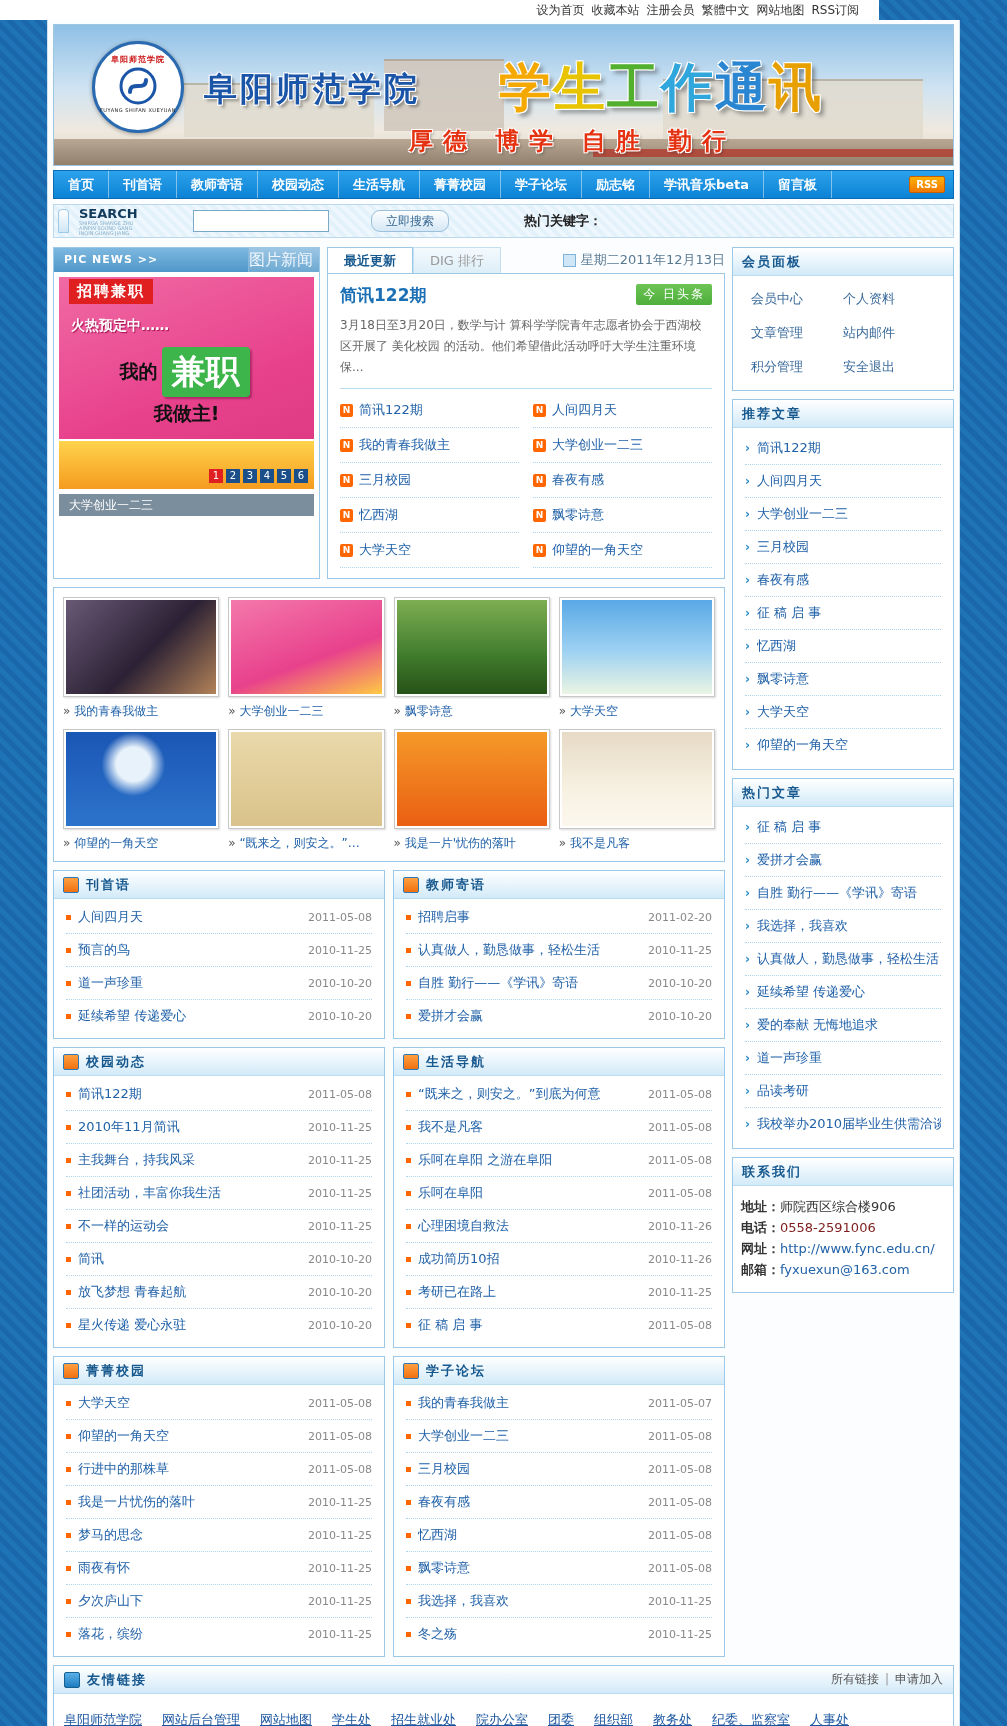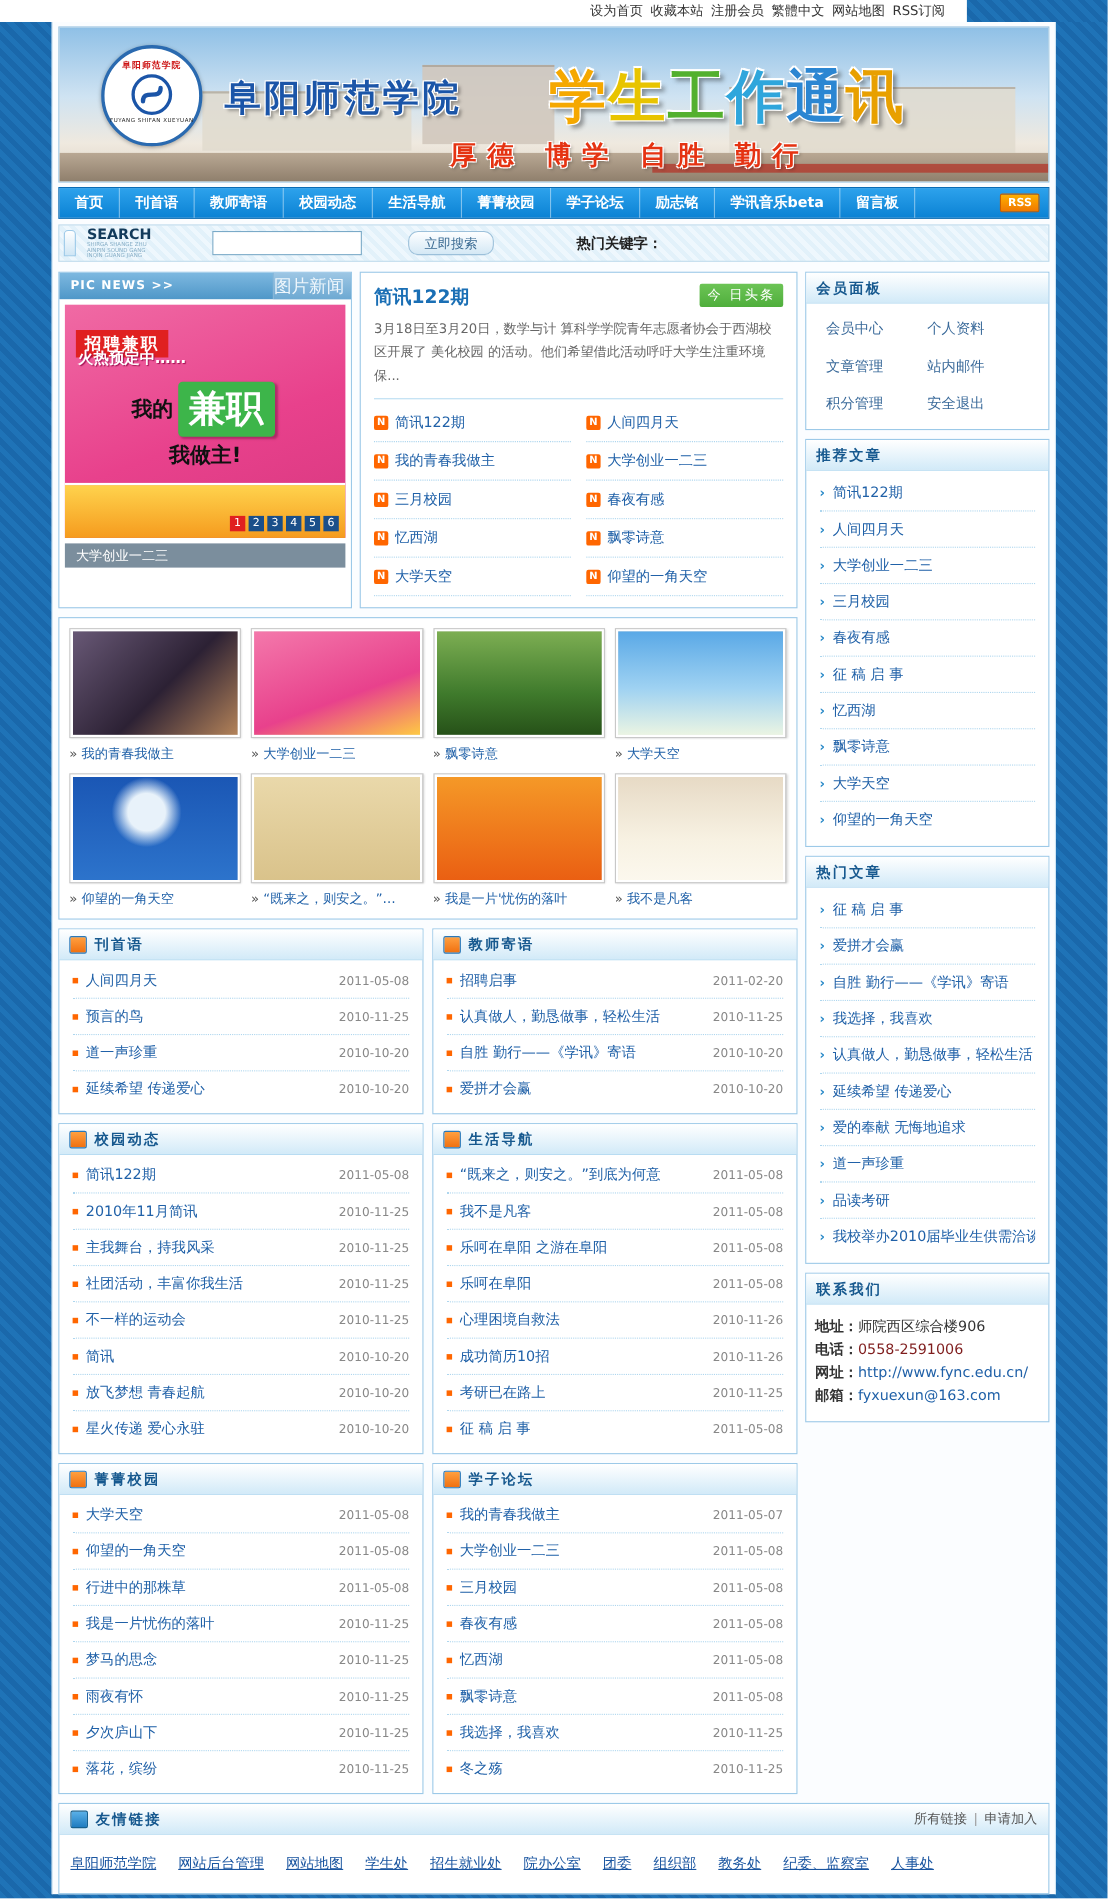--- a/index.html
+++ b/index.html
@@ -51,21 +51,21 @@
   .main{display:flex;gap:7px;margin-top:9px;}
   .left-center{width:674px;}
   .sidebar{width:222px;}
   .row1{display:flex;gap:7px;}
   
   .pic-news{width:267px;border:1px solid var(--panel-border,#9cc9e8);background:#fff;box-sizing:border-box;}
   .pn-header{display:flex;height:24px;line-height:24px;background:linear-gradient(180deg,#7db8e0,#4f97c8);}
   .pn-title{flex:1;color:#fff;font-weight:bold;font-size:11px;padding-left:10px;letter-spacing:1px;}
   .pn-badge{width:70px;text-align:left;color:#eef6fc;font-size:16px;background:linear-gradient(180deg,#9dc6e4,#6da9d2);border-left:1px solid #8ab8da;}
   .promo{position:relative;height:212px;margin:5px;background:linear-gradient(160deg,#f06aa4 0%,#e8418c 55%,#d83880 100%);overflow:hidden;}
-  .promo-tag{position:absolute;left:10px;top:23px;background:#e02020;color:#fff;font-weight:bold;font-size:15px;padding:3px 8px;letter-spacing:2px;}
+  .promo-tag{position:absolute;left:10px;top:2px;background:#e02020;color:#fff;font-weight:bold;font-size:15px;padding:3px 8px;letter-spacing:2px;}
   .promo-sub{position:absolute;left:12px;top:40px;color:#fff;font-weight:bold;font-size:14px;text-shadow:1px 1px 1px #a01050;}
   .promo-mid{position:absolute;left:0;top:70px;width:100%;text-align:center;}
   .pm1,.pm3{color:#111;font-weight:bold;font-size:19px;vertical-align:middle;}
   .pm2{display:inline-block;background:#3db54a;color:#fff;font-weight:bold;font-size:34px;padding:2px 10px;margin:0 4px;border-radius:4px;vertical-align:middle;box-shadow:2px 2px 2px rgba(90,10,50,.4);}
   .pm3{display:block;margin-top:4px;}
   .promo-people{position:absolute;left:0;bottom:0;width:100%;height:48px;background:linear-gradient(180deg,#ffd34d,#f59b1e);border-top:2px solid #fff;}
   .pager{position:absolute;right:6px;bottom:6px;display:flex;gap:3px;}
   .pg{width:14px;height:14px;line-height:14px;text-align:center;color:#fff;font-size:10px;background:#1a4f8a;cursor:pointer;}
   .pg:first-child{background:#e02020;}
   .pn-caption{height:22px;line-height:22px;background:#7b8e9d;color:#fff;padding-left:10px;margin:0 5px 5px 5px;font-size:12px;}
@@ -229,20 +229,28 @@
                   <span class="pg">3</span>
                   <span class="pg">4</span>
                   <span class="pg">5</span>
                   <span class="pg">6</span>
                 </div>
             </div>
             <div class="pn-caption">大学创业一二三</div>
           </div>
 
           <div class="center-col">
+            <div class="tabs">
+              <div class="tab active">最近更新</div>
+              <div class="tab">DIG 排行</div>
+              <div class="date-wrap">
+                <span class="cal-icon"></span>
+                <span class="date-text">星期二2011年12月13日</span>
+              </div>
+            </div>
             <div class="article-box">
               <div class="featured">
                 <span class="headline-badge">今 日头条</span>
                 <a class="featured-title">简讯122期</a>
                 <p class="excerpt">3月18日至3月20日，数学与计 算科学学院青年志愿者协会于西湖校区开展了 美化校园 的活动。他们希望借此活动呼吁大学生注重环境保...</p>
               </div>
               <div class="latest-grid">
 
               <div class="latest-item">
                   <span class="nico"></span>

